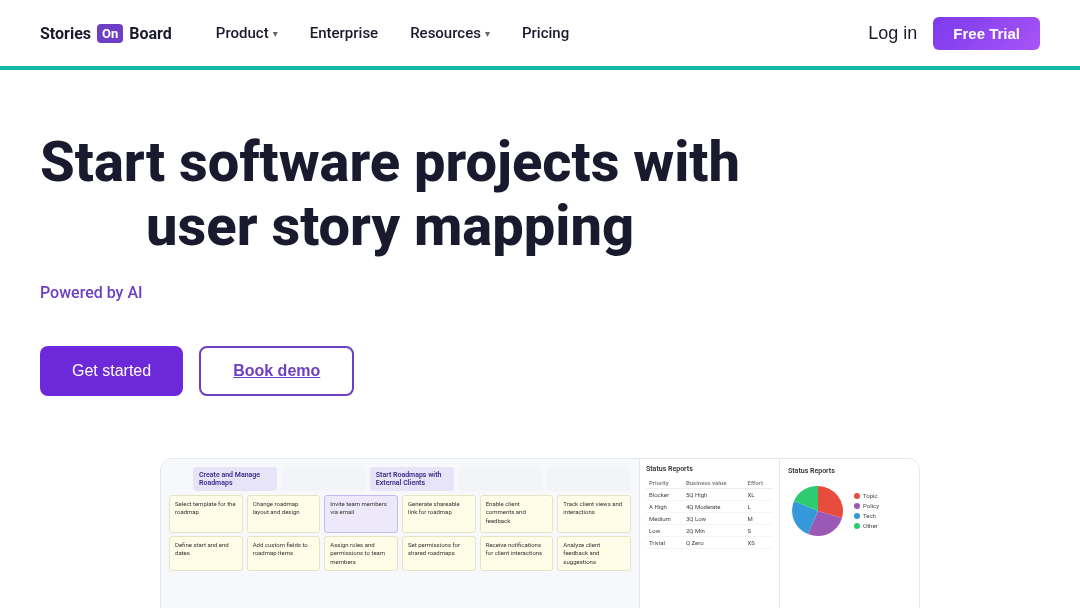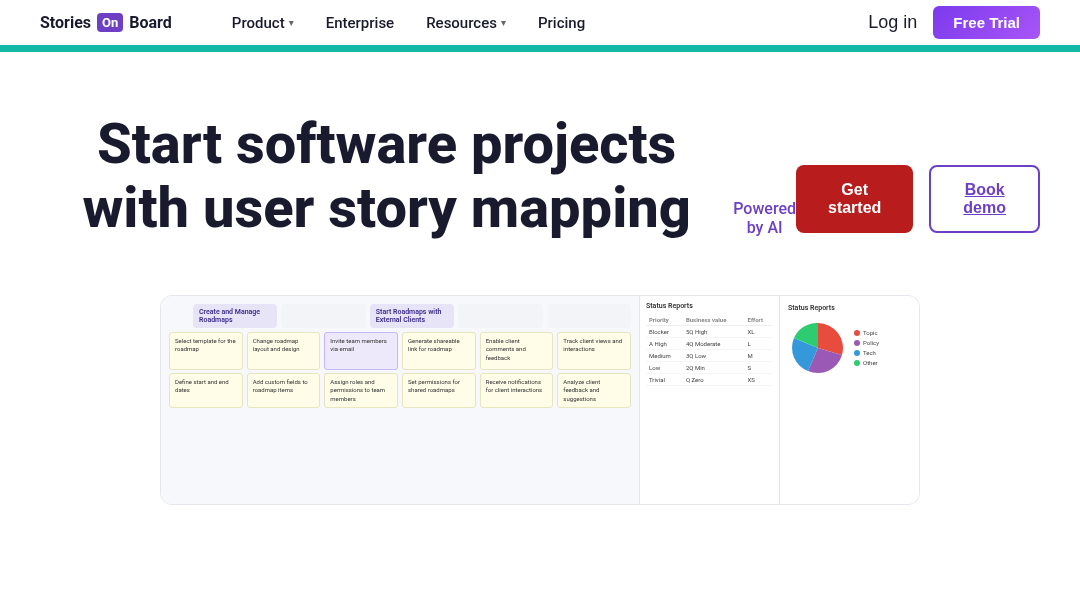--- a/index.html
+++ b/index.html
@@ -15,24 +15,23 @@
       width: 1080px;
       min-height: 608px;
       overflow-x: hidden;
     }
 
     
     nav {
       display: flex;
       align-items: center;
       padding: 0 40px;
-      height: 52px;
-      border-bottom: 7px solid #14b8a6;
+      height: 70px;
+      border-bottom: 4px solid #14b8a6;
       background: #fff;
-      gap: 16px;
     }
 
     .logo-area {
       display: flex;
       align-items: center;
       gap: 4px;
       margin-right: 32px;
       text-decoration: none;
     }
 
@@ -104,21 +103,22 @@
       padding: 8px 20px;
       border-radius: 6px;
       font-size: 15px;
       font-weight: 600;
       cursor: pointer;
     }
 
     
     .hero {
       display: flex;
-      align-items: flex-end;
+      flex-direction: column;
+      align-items: flex-start;
       padding: 60px 40px 30px;
       text-align: center;
     }
 
     .hero-title {
       font-size: 56px;
       font-weight: 800;
       color: #1a1a2e;
       line-height: 1.15;
       max-width: 700px;
@@ -141,27 +141,27 @@
     }
 
     .hero-buttons {
       display: flex;
       gap: 16px;
       margin-top: 16px;
       margin-bottom: 32px;
     }
 
     .btn-get-started {
-      background: #b91c1c;
+      background: #6d28d9;
       color: #fff;
       border: none;
       padding: 12px 32px;
       border-radius: 8px;
       font-size: 16px;
-      font-weight: 700;
+      font-weight: 400;
       cursor: pointer;
     }
 
     .btn-book-demo {
       background: #fff;
       color: #6c3fc5;
       border: 2px solid #6c3fc5;
       padding: 14px 32px;
       border-radius: 8px;
       font-size: 16px;

